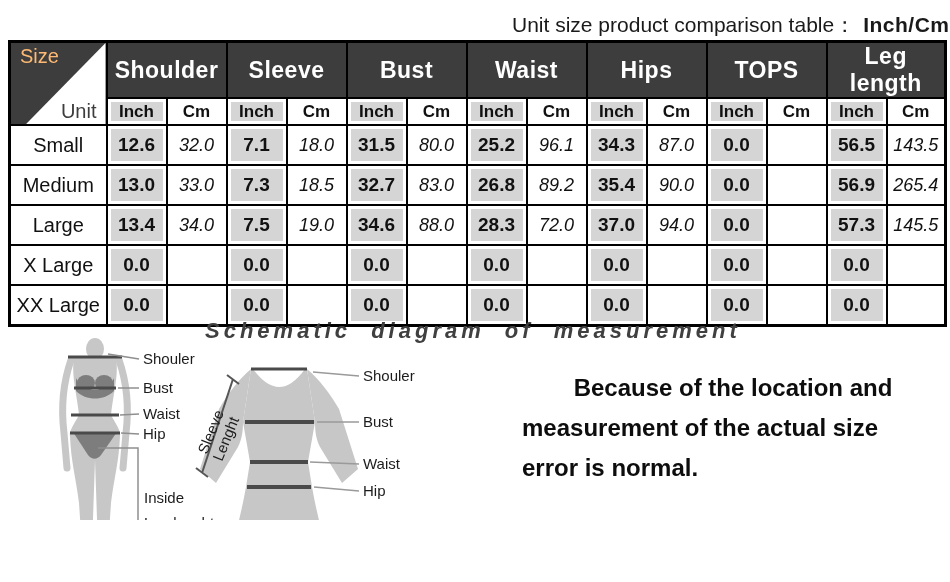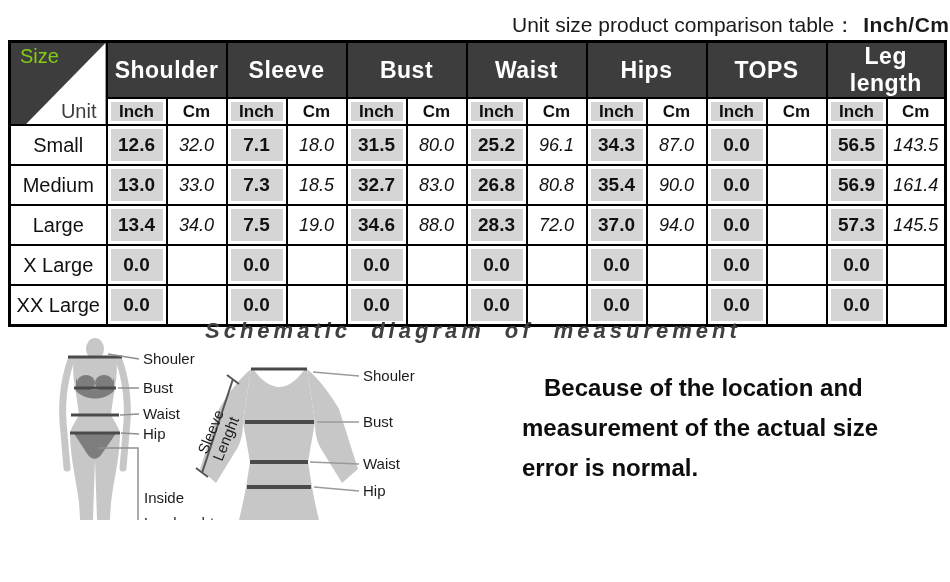--- a/index.html
+++ b/index.html
@@ -23,34 +23,34 @@
   .size-table tr.sub-row td { height:25px; font-weight:bold; font-size:17px; }
   .size-table tr.data-row td { height:38px; }
   .size-table td.size-cell { font-size:20px; background:#fff; }
   .size-table td.inch { font-weight:bold; font-size:19px; background:#d5d5d5; box-shadow:inset 0 0 0 3px #fff; }
   .size-table td.cm { font-style:italic; font-size:18px; background:#fff; }
   .size-table td.inch-h { background:#d5d5d5; box-shadow:inset 0 0 0 3px #fff; }
 
   td.corner { position:relative; background:#3d3d3d; }
   .corner .tri { position:absolute; top:0; left:0; right:0; bottom:0;
     background:#fff; clip-path:polygon(100% 0, 100% 100%, 16% 100%); }
-  .corner .size-lbl { position:absolute; top:2px; left:9px; color:#84cc16; font-size:20px; z-index:2; }
+  .corner .size-lbl { position:absolute; top:2px; left:9px; color:#fdba74; font-size:20px; z-index:2; }
   .corner .unit-lbl { position:absolute; bottom:1px; right:9px; color:#3d3d3d; font-size:20px; z-index:2; }
 
   
   .schem-heading {
     position:absolute; left:205px; top:318px; width:570px; 
     font-weight:bold; font-style:italic; font-size:22px; letter-spacing:4px; word-spacing:10px; color:#404040;
   }
   .fig { position:absolute; }
   .fig text { font-family:"Liberation Sans", sans-serif; font-size:15px; fill:#1c1c1c; }
 
   .note { position:absolute; left:522px; top:368px; width:400px;
     font-weight:bold; font-size:24px; line-height:40px; color:#0d0d0d; }
-  .note .l1 { text-indent:22px; }
+  .note .l1 { text-indent:22px;text-align:center; }
 </style>
 </head>
 <body>
 
 <div class="stage">
 
   <div class="title">
     <span>Unit size product comparison table：</span><span class="unit">Inch/Cm</span>
   </div>
 
@@ -122,27 +122,27 @@
     </tr>
     <tr class="data-row">
       <td class="size-cell">Medium</td>
       <td class="inch">13.0</td>
       <td class="cm">33.0</td>
       <td class="inch">7.3</td>
       <td class="cm">18.5</td>
       <td class="inch">32.7</td>
       <td class="cm">83.0</td>
       <td class="inch">26.8</td>
-      <td class="cm">80.8</td>
+      <td class="cm">89.2</td>
       <td class="inch">35.4</td>
       <td class="cm">90.0</td>
       <td class="inch">0.0</td>
       <td class="cm"></td>
       <td class="inch">56.9</td>
-      <td class="cm">161.4</td>
+      <td class="cm">265.4</td>
     </tr>
     <tr class="data-row">
       <td class="size-cell">Large</td>
       <td class="inch">13.4</td>
       <td class="cm">34.0</td>
       <td class="inch">7.5</td>
       <td class="cm">19.0</td>
       <td class="inch">34.6</td>
       <td class="cm">88.0</td>
       <td class="inch">28.3</td>

